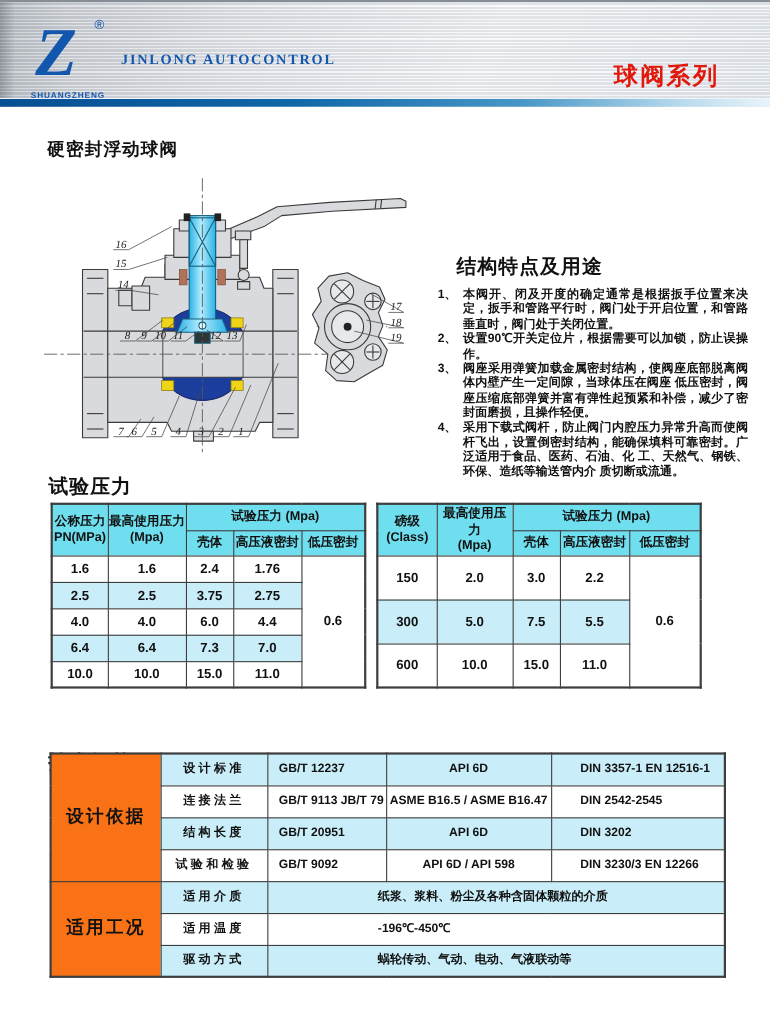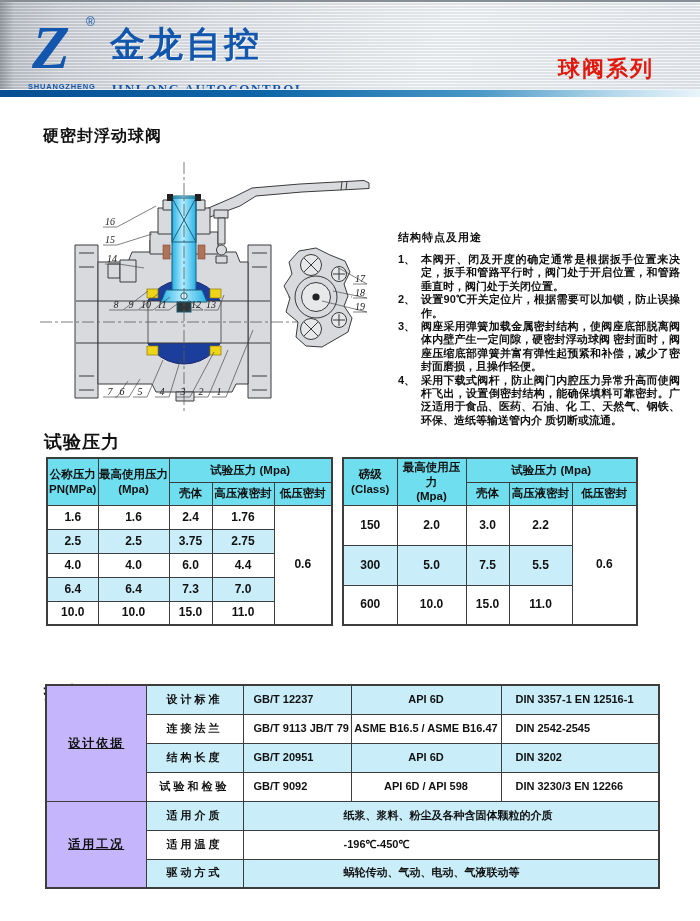--- a/index.html
+++ b/index.html
@@ -25,60 +25,59 @@
   .logo-sub{position:absolute;left:28px;top:80px;font-size:7.5px;font-weight:bold;color:#1257ad;
     letter-spacing:.8px;}
   .series{position:absolute;right:46px;top:52px;font-size:22px;font-weight:bold;color:#e1180c;
     letter-spacing:2px;}
   
   .page-title{position:absolute;left:43px;top:126px;font-size:16px;font-weight:bold;letter-spacing:1px;}
   .sec-title{position:absolute;font-size:18px;font-weight:bold;letter-spacing:1px;}
   #t-test{left:44px;top:430px;} #t-spec{left:44px;top:657px;margin-top:24px;}
   
   .features{position:absolute;left:398px;top:230px;width:282px;}
-  .features h3{margin:0 0 8px 0;font-size:11px;font-weight:bold;letter-spacing:1px;}
+  .features h3{margin:0 0 8px 17px;font-size:18px;font-weight:bold;letter-spacing:1px;}
   .features ol{margin:0;padding:0;list-style:none;}
   .features li{position:relative;padding-left:23px;font-size:11px;font-weight:bold;
     line-height:13.4px;text-align:justify;}
   .features .num{position:absolute;left:0;top:0;}
   
   table{border-collapse:collapse;table-layout:fixed;position:absolute;
     font-size:12px;font-weight:bold;text-align:center;}
   th,td{border:1px solid #3d3d3d;padding:0;vertical-align:middle;line-height:1.25;}
   table{border:2px solid #3d3d3d;}
   .th-cy{background:#6fdfef;white-space:pre-line;font-size:11.5px;}
   .row-cy{background:#c9eef9;}
   #tp1{left:46px;top:457px;width:285px;}
   #tp2{left:342px;top:457px;width:294px;}
   #tp1 .hr1,#tp2 .hr1{height:24px;} #tp1 .hr2,#tp2 .hr2{height:23px;}
   #tp1 .dr{height:24px;} #tp2 .dr{height:40px;}
   #spec{left:45px;top:684px;width:613px;font-size:11px;}
   #spec tr{height:29px;}
-  #spec .grp{background:#c4b5fd;letter-spacing:2px;font-size:12px;text-decoration:underline;}
+  #spec .grp{background:#f97316;letter-spacing:2px;font-size:16px;}
   #spec .lbl{letter-spacing:3px;}
   #spec .gb{text-align:left;padding-left:10px;}
   #spec .api{text-align:center;}
-  #spec .din{text-align:left;padding-left:14px;}
+  #spec .din{text-align:left;padding-left:26px;}
   #spec .val{text-align:left;padding-left:100px;}
   
   .drawing{position:absolute;left:30px;top:150px;}
 </style>
 </head>
 <body>
 
 <div class="page">
 
   <div class="hdr">
     <div class="logo-wrap">
       <svg class="logo-mark" viewBox="0 0 74 70">
         <text x="4" y="56" font-family="'Liberation Serif',serif" font-style="italic" font-weight="bold" font-size="62" fill="#1257ad">Z</text>
         <text x="58" y="14" font-size="12" fill="#1257ad">®</text>
       </svg>
       <div class="brand-col">
-        <div class="brand-zh">金龙自控</div>
         <div class="brand-en">JINLONG AUTOCONTROL</div>
       </div>
     </div>
     <div class="logo-sub">SHUANGZHENG</div>
     <div class="series">球阀系列</div>
     <div class="hdr-bar"></div>
   </div>
 
   <div class="page-title">硬密封浮动球阀</div>
 
@@ -232,21 +231,21 @@
       <li>
         <span class="num">1、</span>
         <span>本阀开、闭及开度的确定通常是根据扳手位置来决定，扳手和管路平行时，阀门处于开启位置，和管路垂直时，阀门处于关闭位置。</span>
       </li>
       <li>
         <span class="num">2、</span>
         <span>设置90℃开关定位片，根据需要可以加锁，防止误操作。</span>
       </li>
       <li>
         <span class="num">3、</span>
-        <span>阀座采用弹簧加载金属密封结构，使阀座底部脱离阀体内壁产生一定间隙，硬密封浮动球阀 密封面时，阀座压缩底部弹簧并富有弹性起预紧和补偿，减少了密封面磨损，且操作轻便。</span>
+        <span>阀座采用弹簧加载金属密封结构，使阀座底部脱离阀体内壁产生一定间隙，当球体压在阀座 低压密封，阀座压缩底部弹簧并富有弹性起预紧和补偿，减少了密封面磨损，且操作轻便。</span>
       </li>
       <li>
         <span class="num">4、</span>
         <span>采用下载式阀杆，防止阀门内腔压力异常升高而使阀杆飞出，设置倒密封结构，能确保填料可靠密封。广泛适用于食品、医药、石油、化 工、天然气、钢铁、环保、造纸等输送管内介 质切断或流通。</span>
       </li>
     </ol>
   </div>
 
   <div class="sec-title" id="t-test">试验压力</div>
 

